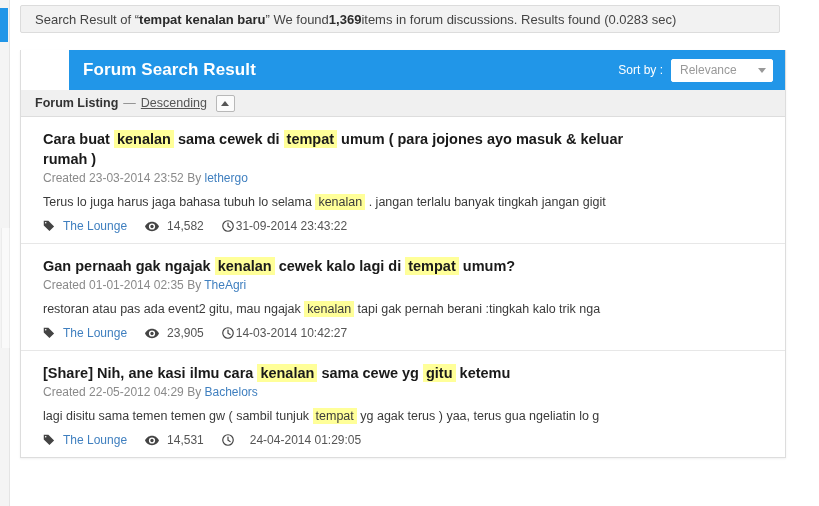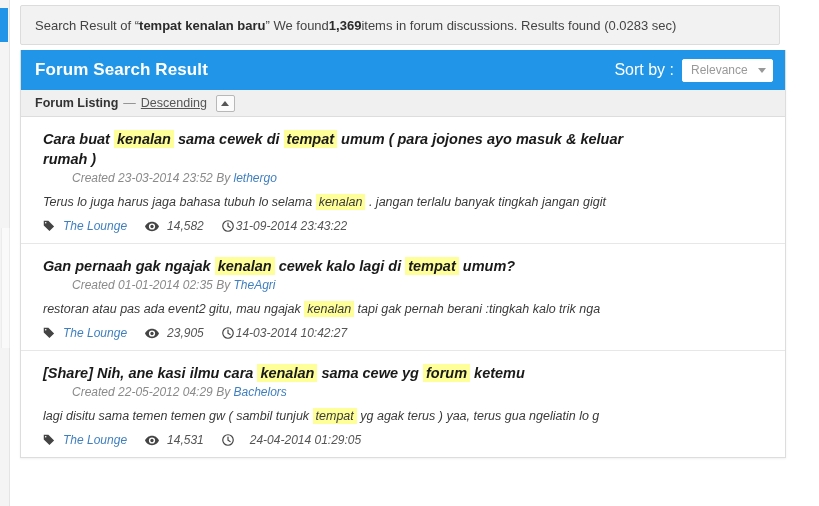--- a/index.html
+++ b/index.html
@@ -45,21 +45,21 @@
     position: absolute;
     left: 10px; top: 0;
     width: 809px; height: 506px;
   }
 
   
   #search-summary {
     position: absolute;
     left: 10px; top: 5px;
     width: 760px;
-    height: 40px;
+    height: 28px;
     box-sizing: border-box;
     background: #f2f2f2;
     border: 1px solid #dcdcdc;
     border-radius: 2px;
     display: flex;
     align-items: center;
     padding: 0 14px;
     color: #444444;
     font-size: 13px;
     white-space: nowrap;
@@ -80,38 +80,39 @@
 
   
   #panel-header {
     background: #2196e8;
     height: 40px;
     display: flex;
     align-items: center;
     justify-content: space-between;
     padding: 0 12px 0 14px;
     box-sizing: border-box;
+    margin-left: 48px;
   }
   #panel-title {
     color: #ffffff;
     font-size: 17px;
     font-weight: bold;
     letter-spacing: 0.1px;
   }
   #sort-wrap {
     display: flex;
     align-items: center;
     gap: 8px;
   }
   #sort-label {
     color: #ffffff;
-    font-size: 16px;
+    font-size: 12px;
   }
   #sort-select {
-    width: 91px;
+    width: 102px;
     height: 23px;
     background: #ffffff;
     border: 1px solid #ffffff;
     border-radius: 2px;
     display: flex;
     align-items: center;
     justify-content: space-between;
     padding: 0 6px 0 8px;
     box-sizing: border-box;
     font-size: 12px;
@@ -157,42 +158,40 @@
     border-left: 4px solid transparent;
     border-right: 4px solid transparent;
     border-bottom: 5px solid #555555;
   }
 
   
   .result-item {
     padding: 12px 14px 10px 22px;
     border-bottom: 1px solid #e7e7e7;
     background: #ffffff;
-    font-style: italic;
   }
   .result-item:last-child { border-bottom: none; }
 
   .result-title {
     font-size: 14.5px;
     font-weight: bold;
     color: #1a1a1a;
     line-height: 20px;
     margin: 0 0 2px 0;
     max-width: 620px;
   }
   .result-title .hl,
   .result-snippet .hl {
     background: #ffff99;
     padding: 1px 3px;
   }
   .result-created {
     font-size: 12px;
     color: #8a8a8a;
     margin-bottom: 9px;
-    margin-left: 29px;
   }
   .result-created .author {
     color: #3f7fbf;
     cursor: pointer;
   }
   .result-snippet {
     font-size: 12.5px;
     color: #3a3a3a;
     line-height: 17px;
     margin-bottom: 8px;
@@ -313,21 +312,21 @@
                 <svg class="icon-svg" width="12" height="12" viewBox="0 0 16 16" aria-hidden="true">
                   <circle cx="8" cy="8" r="7" fill="none" stroke="#444" stroke-width="1.6"></circle>
                   <path d="M8 4v4.3l2.8 1.7" fill="none" stroke="#444" stroke-width="1.6" stroke-linecap="round"></path>
                 </svg>
               </span>
               <span>14-03-2014 10:42:27</span>
             </span>
           </div>
         </div>
         <div class="result-item">
-          <div class="result-title"><span>[Share] Nih, ane kasi ilmu cara </span><span class="hl">kenalan</span><span> sama cewe yg </span><span class="hl">forum</span><span> ketemu</span></div>
+          <div class="result-title"><span>[Share] Nih, ane kasi ilmu cara </span><span class="hl">kenalan</span><span> sama cewe yg </span><span class="hl">gitu</span><span> ketemu</span></div>
           <div class="result-created"><span>Created </span><span>22-05-2012 04:29 </span><span>By </span><span class="author">Bachelors</span></div>
           <div class="result-snippet"><span>lagi disitu sama temen temen gw ( sambil tunjuk </span><span class="hl">tempat</span><span> yg agak terus ) yaa, terus gua ngeliatin lo g</span></div>
           <div class="result-meta">
             <span class="meta-part">
               <span>
                 <svg class="icon-svg" width="12" height="12" viewBox="0 0 16 16" aria-hidden="true">
                   <path fill="#444" d="M1 1h6.2l7.6 7.6-6.2 6.2L1 7.2V1zm2.6 1.6a1.1 1.1 0 1 0 0 2.2 1.1 1.1 0 0 0 0-2.2z"></path>
                 </svg>
               </span>
               <span class="meta-forum">The Lounge</span>

